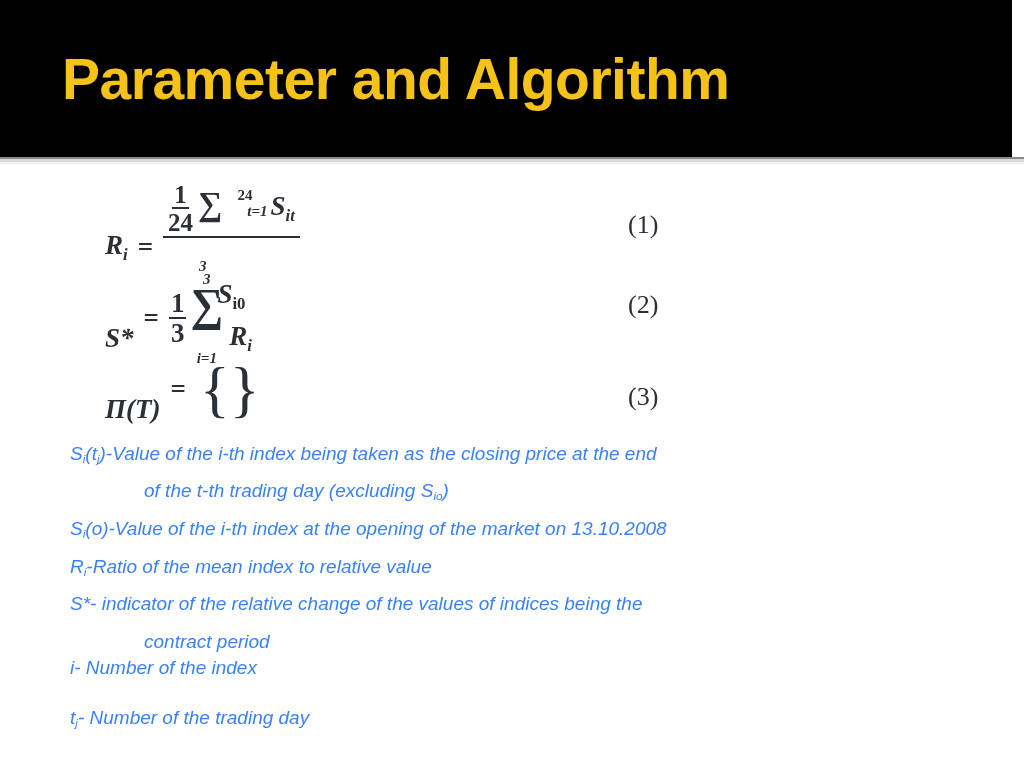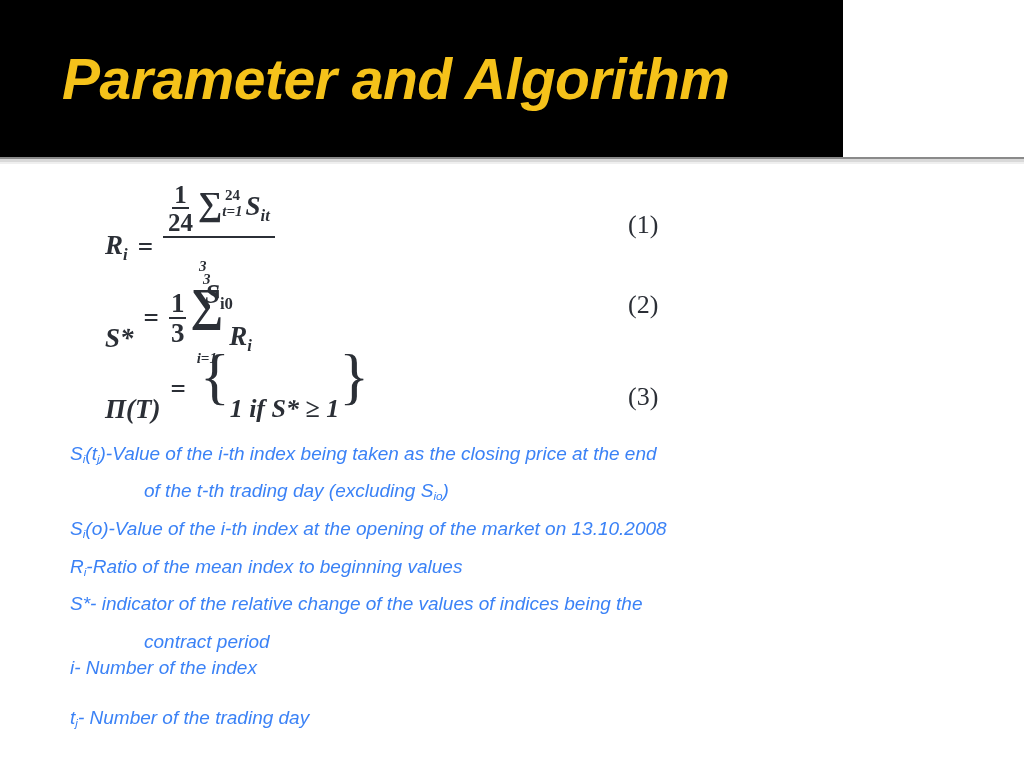--- a/index.html
+++ b/index.html
@@ -13,24 +13,23 @@
     overflow: hidden;
     font-family: "Liberation Sans", sans-serif;
     position: relative;
   }
 
   
   #slide-header {
     position: absolute;
     left: 0;
     top: 0;
-    width: 843px;
+    width: 1012px;
     height: 157px;
     background: #000000;
-    font-style: italic;
   }
   #slide-title {
     position: absolute;
     left: 62px;
     top: 50px;
     font-family: "Liberation Sans", sans-serif;
     font-size: 57px;
     font-weight: bold;
     letter-spacing: -0.5px;
     color: #F5C21A;
@@ -145,21 +144,21 @@
     font-weight: bold;
     line-height: 1.05;
   }
   .sigma-glyph {
     font-size: 34px;
     font-weight: bold;
     font-style: normal;
     line-height: 0.9;
   }
   .sigma-sup { font-style: normal; }
-  .sigma-sub { font-style: italic; }
+  .sigma-sub { font-style: italic; margin-left: 25px; }
   .var-italic { font-style: italic; font-weight: bold; margin-top: 40px; }
   sub.vsub { font-size: 0.62em; font-style: italic; font-weight: bold; }
   sub.vsub-up { font-size: 0.62em; font-style: normal; font-weight: bold; }
   #eq1-number { top: 34px; }
 
   
   #eq1-artifact-3 {
     position: absolute;
     left: 199px;
     top: 82px;
@@ -295,34 +294,33 @@
       <div class="eq-number" id="eq2-number">(2)</div>
     </div>
 
     <div class="equation-row" id="equation-3">
       <div class="eq-body" id="eq3-body">
         <span class="var-italic">Π(T)</span>
         <span style="margin:0 10px;font-weight:bold;">=</span>
         <span class="brace-cases">
           <span class="brace-glyph">{</span>
           <span class="cases-lines">
-            <span class="var-italic">1 if S* ≥ 1</span>
           </span>
           <span class="brace-glyph">}</span>
         </span>
       </div>
       <div class="eq-number" id="eq3-number">(3)</div>
     </div>
 
   </div>
 
   <div id="definitions-block">
     <div class="definition-line" id="def-line-1"><span>S</span><sub class="tsub">i</sub><span>(t</span><sub class="tsub">j</sub><span>)-Value of the i-th index being taken as the closing price at the end</span></div>
     <div class="definition-line indented" id="def-line-2"><span>of the t-th trading day (excluding  S</span><sub class="tsub">io</sub><span>)</span></div>
     <div class="definition-line" id="def-line-3"><span>S</span><sub class="tsub">i</sub><span>(o)-Value of the i-th  index at the opening of the market on 13.10.2008</span></div>
-    <div class="definition-line" id="def-line-4"><span>R</span><sub class="tsub">i</sub><span>-Ratio of the mean index to beginning values</span></div>
+    <div class="definition-line" id="def-line-4"><span>R</span><sub class="tsub">i</sub><span>-Ratio of the mean index to relative value</span></div>
     <div class="definition-line" id="def-line-5"><span>S*- indicator of the relative change of the values of indices being the</span></div>
     <div class="definition-line indented" id="def-line-6"><span>contract period</span></div>
     <div class="definition-line" id="def-line-7"><span>i-  Number of the index</span></div>
     <div class="definition-line" id="def-line-8"><span>t</span><sub class="tsub">j</sub><span>-  Number of the trading day</span></div>
   </div>
 
 </div>
 
 </body></html>

